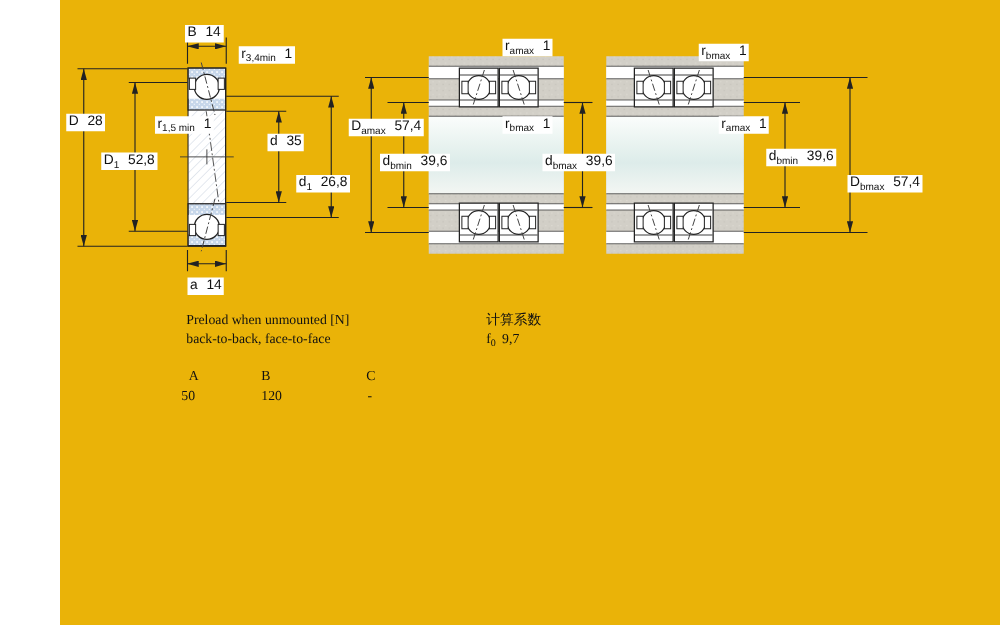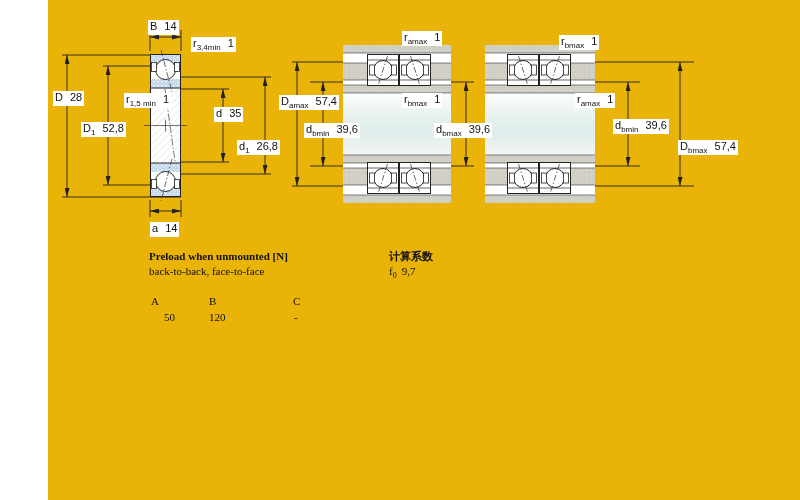--- a/index.html
+++ b/index.html
@@ -5,21 +5,21 @@
   html,body{margin:0;padding:0;background:#fff;}
   #stage{position:relative;width:800px;height:500px;background:#eab308;overflow:hidden;
          font-family:"Liberation Sans",sans-serif;margin-left:48px;}
   svg{position:absolute;left:0;top:0;}
   .lbl{position:absolute;font-size:11px;line-height:12px;color:#111;background:#fff;
        padding:0 2px;white-space:nowrap;}
   .lbl sub{font-size:8px;line-height:1;}
   .lbl .v{margin-left:7px;}
   .txt{position:absolute;font-family:"Liberation Serif",serif;font-size:11px;
        line-height:13px;color:#111;white-space:nowrap;}
-  .txt.b{font-weight:bold;}
+  .txt.b{font-weight:normal;}
   .txt sub{font-size:8px;line-height:1;}
   .txt .v{margin-left:5px;}
 </style>
 </head>
 <body>
 
 <div id="stage">
 
 <svg width="800" height="500" viewBox="0 0 800 500">
   <defs>
@@ -210,17 +210,17 @@
 
 <div class="txt b" style="left:101px;top:250px">Preload when unmounted [N]</div>
 <div class="txt" style="left:101px;top:265px">back-to-back, face-to-face</div>
 
 <div class="txt b" style="left:341px;top:250px;font-family:'Liberation Sans',sans-serif">计算系数</div>
 <div class="txt" style="left:341px;top:265px"><span>f</span><sub>0</sub><span class="v">9,7</span></div>
 
 <div class="txt" style="left:103px;top:295px">A</div>
 <div class="txt" style="left:161px;top:295px">B</div>
 <div class="txt" style="left:245px;top:295px">C</div>
-<div class="txt" style="left:116px;top:311px">50</div>
+<div class="txt" style="left:97px;top:311px">50</div>
 <div class="txt" style="left:161px;top:311px">120</div>
 <div class="txt" style="left:246px;top:311px">-</div>
 
 </div>
 
 </body></html>

